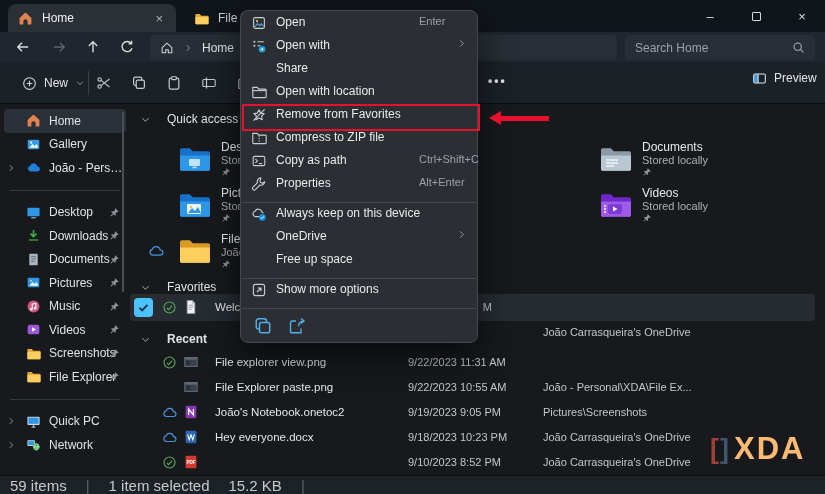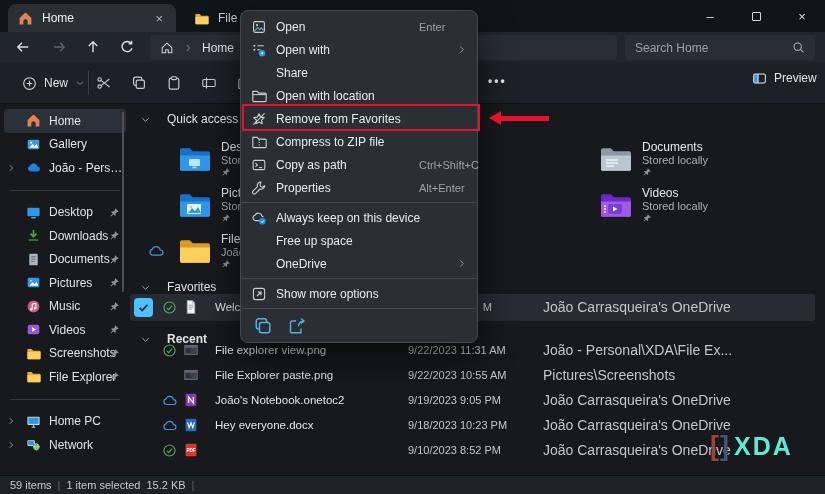--- a/index.html
+++ b/index.html
@@ -84,59 +84,59 @@
   .tile .t-pin  { width:10px; height:10px; color:#8b9298; display:block; }
 
   .fav-row { position:absolute; left:0; right:10px; top:190px; height:27px; background:#262c32;
              border-radius:3px; }
   .checkbox { position:absolute; left:4px; top:4px; width:19px; height:19px; background:#4cc2ff; border-radius:4px; }
   .checkbox svg { width:13px; height:13px; margin:3px; display:block; }
   .fav-row .c-sync, .rrow .c-sync { position:absolute; left:32px; top:6px; width:15px; height:15px; }
   .fav-row .c-ficon, .rrow .c-ficon { position:absolute; left:53px; top:5px; width:16px; height:16px; }
   .c-name { position:absolute; left:85px; line-height:27px; font-size:11.5px; color:#e3e6e9; white-space:nowrap; }
   .c-date { position:absolute; left:278px; line-height:27px; font-size:11px; color:#c2c7cb; white-space:nowrap; }
-  .c-loc  { position:absolute; left:413px; line-height:27px; font-size:14px; color:#c2c7cb; white-space:nowrap; }
+  .c-loc  { position:absolute; left:413px; line-height:27px; font-size:11px; color:#c2c7cb; white-space:nowrap;margin-top:25px; }
   .fav-row .c-date { width:84px; text-align:right; }
 
-  .recent { position:absolute; left:0; right:10px; top:234px; }
+  .recent { position:absolute; left:0; right:10px; top:246px; }
   .rrow { position:relative; height:25px; }
   .rrow .c-sync { top:5px; } .rrow .c-ficon { top:4px; }
   .rrow .c-name, .rrow .c-date, .rrow .c-loc { line-height:25px; }
 
   
   .statusbar { position:absolute; left:0; right:0; bottom:0; height:19px; background:#1d2227; border-top:1px solid #0b0e11;
-               display:flex; align-items:center; gap:6px; padding:0 10px; font-size:11px; color:#c6cacd; }
+               display:flex; align-items:center; gap:19px; padding:0 10px; font-size:15px; color:#c6cacd; }
   .statusbar .sdiv { color:#5a6066; }
 
   
   .cmenu { position:absolute; left:240px; top:10px; width:238px; background:#2b2f34;
            border:1px solid #44494f; border-radius:8px; box-shadow:0 14px 34px rgba(0,0,0,.6);
            z-index:40; padding:4px 0; }
-  .mi { height:23px; display:flex; align-items:center; padding:0 10px; position:relative; color:#e8eaec; }
+  .mi { height:23px; display:flex; padding:0 10px; position:relative; color:#e8eaec; }
   .mi .mic { width:16px; height:16px; flex:0 0 16px; margin-right:9px; color:#c9ced3; }
   .mi .shortcut { position:absolute; left:178px; color:#9aa1a7; font-size:11px; }
   .mi .chev { position:absolute; right:10px; width:11px; height:11px; color:#9aa1a7; }
   .cmenu .sep { height:1px; background:#45494e; margin:3px 1px; }
   .qa-row { display:flex; gap:14px; padding:4px 12px 2px; }
   .qa-btn { width:20px; height:20px; color:#56aee8; }
 
   
   .red-box { position:absolute; left:242px; top:104px; width:238px; height:27px;
              border:2.5px solid #e8112d; z-index:60; }
   .red-arrow { position:absolute; left:489px; top:111px; width:61px; height:14px; z-index:60; }
   .red-arrow .head { position:absolute; left:0; top:0; width:0; height:0;
                      border-top:7px solid transparent; border-bottom:7px solid transparent;
                      border-right:12px solid #e8112d; }
   .red-arrow .bar { position:absolute; left:11px; top:4.5px; width:49px; height:5px; background:#e8112d; }
 
   
   .xda { position:absolute; left:710px; top:431px; display:flex; align-items:center; gap:5px; z-index:5; }
   .xda .xb1 { color:#9c4038; font-weight:bold; font-size:27px; }
   .xda .xb2 { color:#41566e; font-weight:bold; font-size:27px; margin-left:-4px; }
-  .xda .xtxt { color:#5eead4; font-weight:bold; font-size:25px; letter-spacing:2px; }
+  .xda .xtxt { color:#fdba74; font-weight:bold; font-size:31px; letter-spacing:2px; }
 </style>
 </head>
 <body>
 
 <svg width="0" height="0" style="position:absolute" aria-hidden="true">
   <defs>
     <symbol id="home-c" viewBox="0 0 16 16">
         <path d="M7.3 2.2a1 1 0 0 1 1.4 0l5.3 4.9a1 1 0 0 1 .3.7v5.7a1 1 0 0 1-1 1h-3V11a2.3 2.3 0 0 0-4.6 0v3.5h-3a1 1 0 0 1-1-1V7.8a1 1 0 0 1 .3-.7Z" fill="#e0834f"></path>
       </symbol>
     <symbol id="home-o" viewBox="0 0 16 16">
@@ -638,21 +638,21 @@
       <span class="sexp">
         <svg class="ic">
           <use href="#chev-r"></use>
         </svg>
       </span>
       <span class="sic">
         <svg class="ic">
           <use href="#pc-s"></use>
         </svg>
       </span>
-      <span class="slabel">Home PC</span>
+      <span class="slabel">Quick PC</span>
 
     </div>
     <div class="s-item">
       <span class="sexp">
         <svg class="ic">
           <use href="#chev-r"></use>
         </svg>
       </span>
       <span class="sic">
         <svg class="ic">
@@ -1010,39 +1010,39 @@
         <svg class="ic">
           <use href="#m-cloudcheck"></use>
         </svg>
       </span>
       <span class="lbl">Always keep on this device</span>
 
     </div>
     <div class="mi">
       <span class="mic">
         <svg class="ic">
+          <use href="#m-onedrive"></use>
+        </svg>
+      </span>
+      <span class="lbl">OneDrive</span>
+
+      <span class="chev">
+        <svg class="ic">
+          <use href="#chev-r"></use>
+        </svg>
+      </span>
+    </div>
+    <div class="mi">
+      <span class="mic">
+        <svg class="ic">
           <use href="#m-cloudline"></use>
         </svg>
       </span>
       <span class="lbl">Free up space</span>
 
-    </div>
-    <div class="mi">
-      <span class="mic">
-        <svg class="ic">
-          <use href="#m-onedrive"></use>
-        </svg>
-      </span>
-      <span class="lbl">OneDrive</span>
-
-      <span class="chev">
-        <svg class="ic">
-          <use href="#chev-r"></use>
-        </svg>
-      </span>
     </div>
     <div class="sep"></div>
     <div class="mi">
       <span class="mic">
         <svg class="ic">
           <use href="#m-more"></use>
         </svg>
       </span>
       <span class="lbl">Show more options</span>
 

